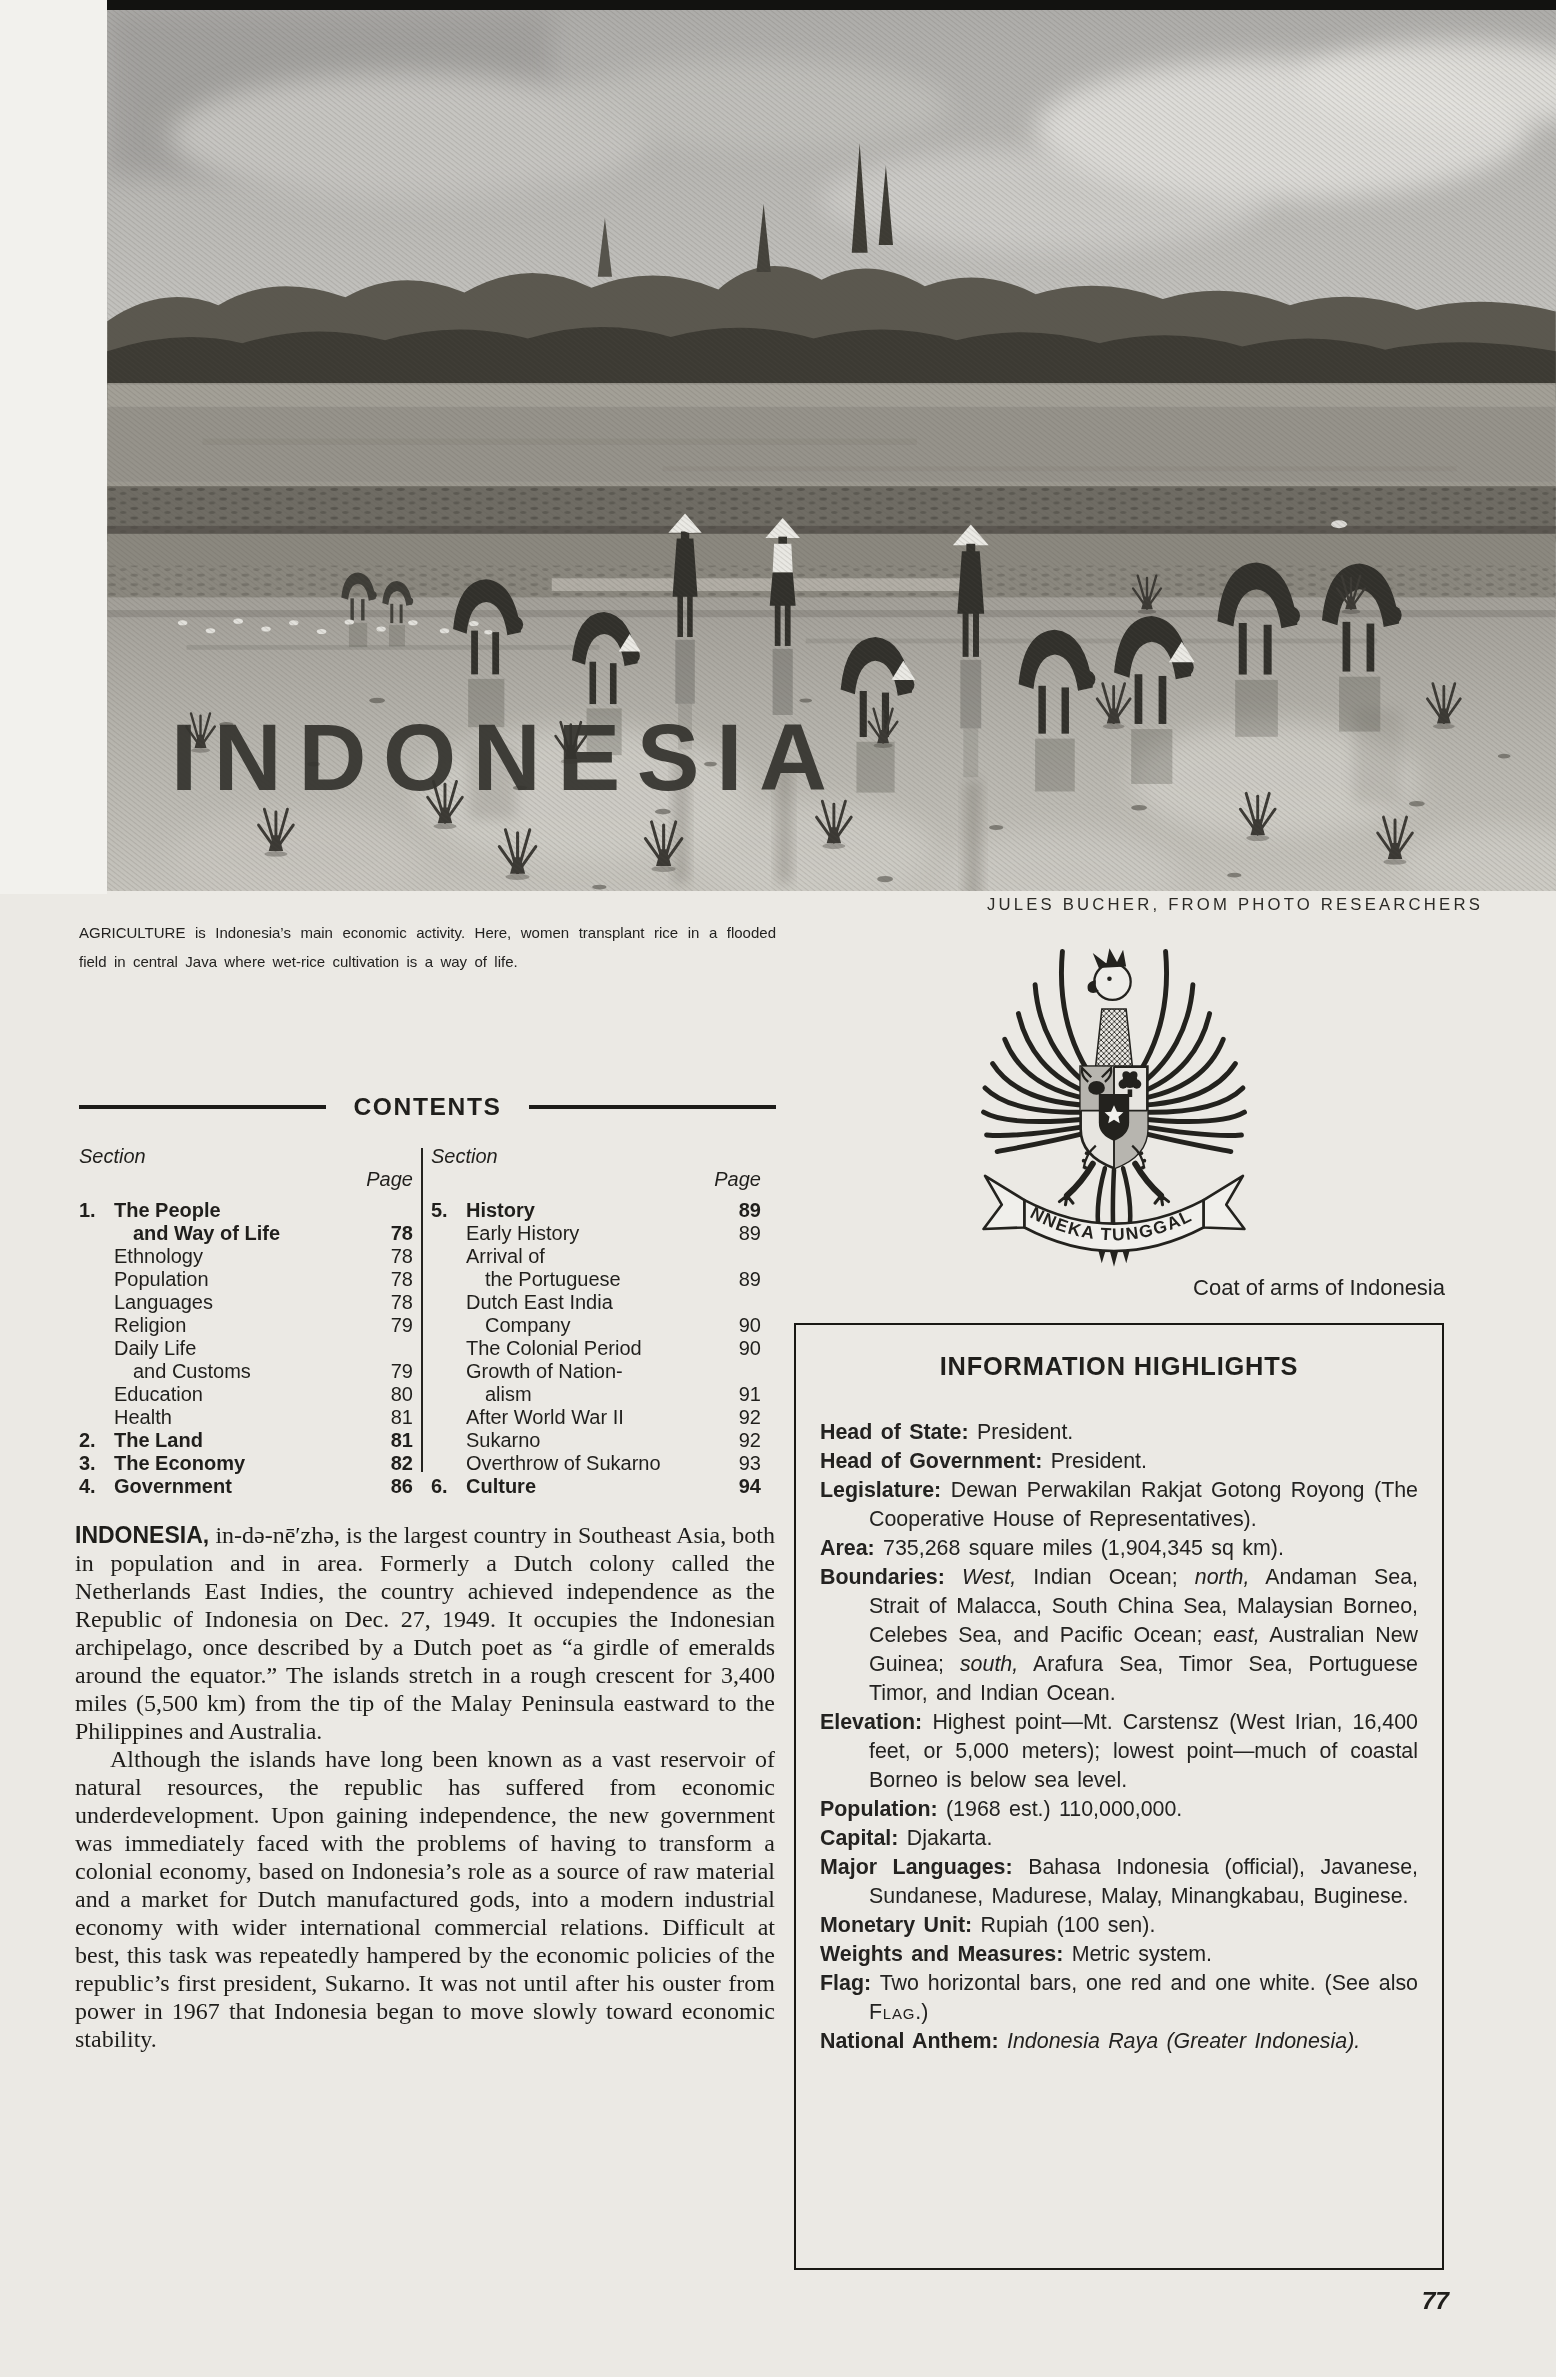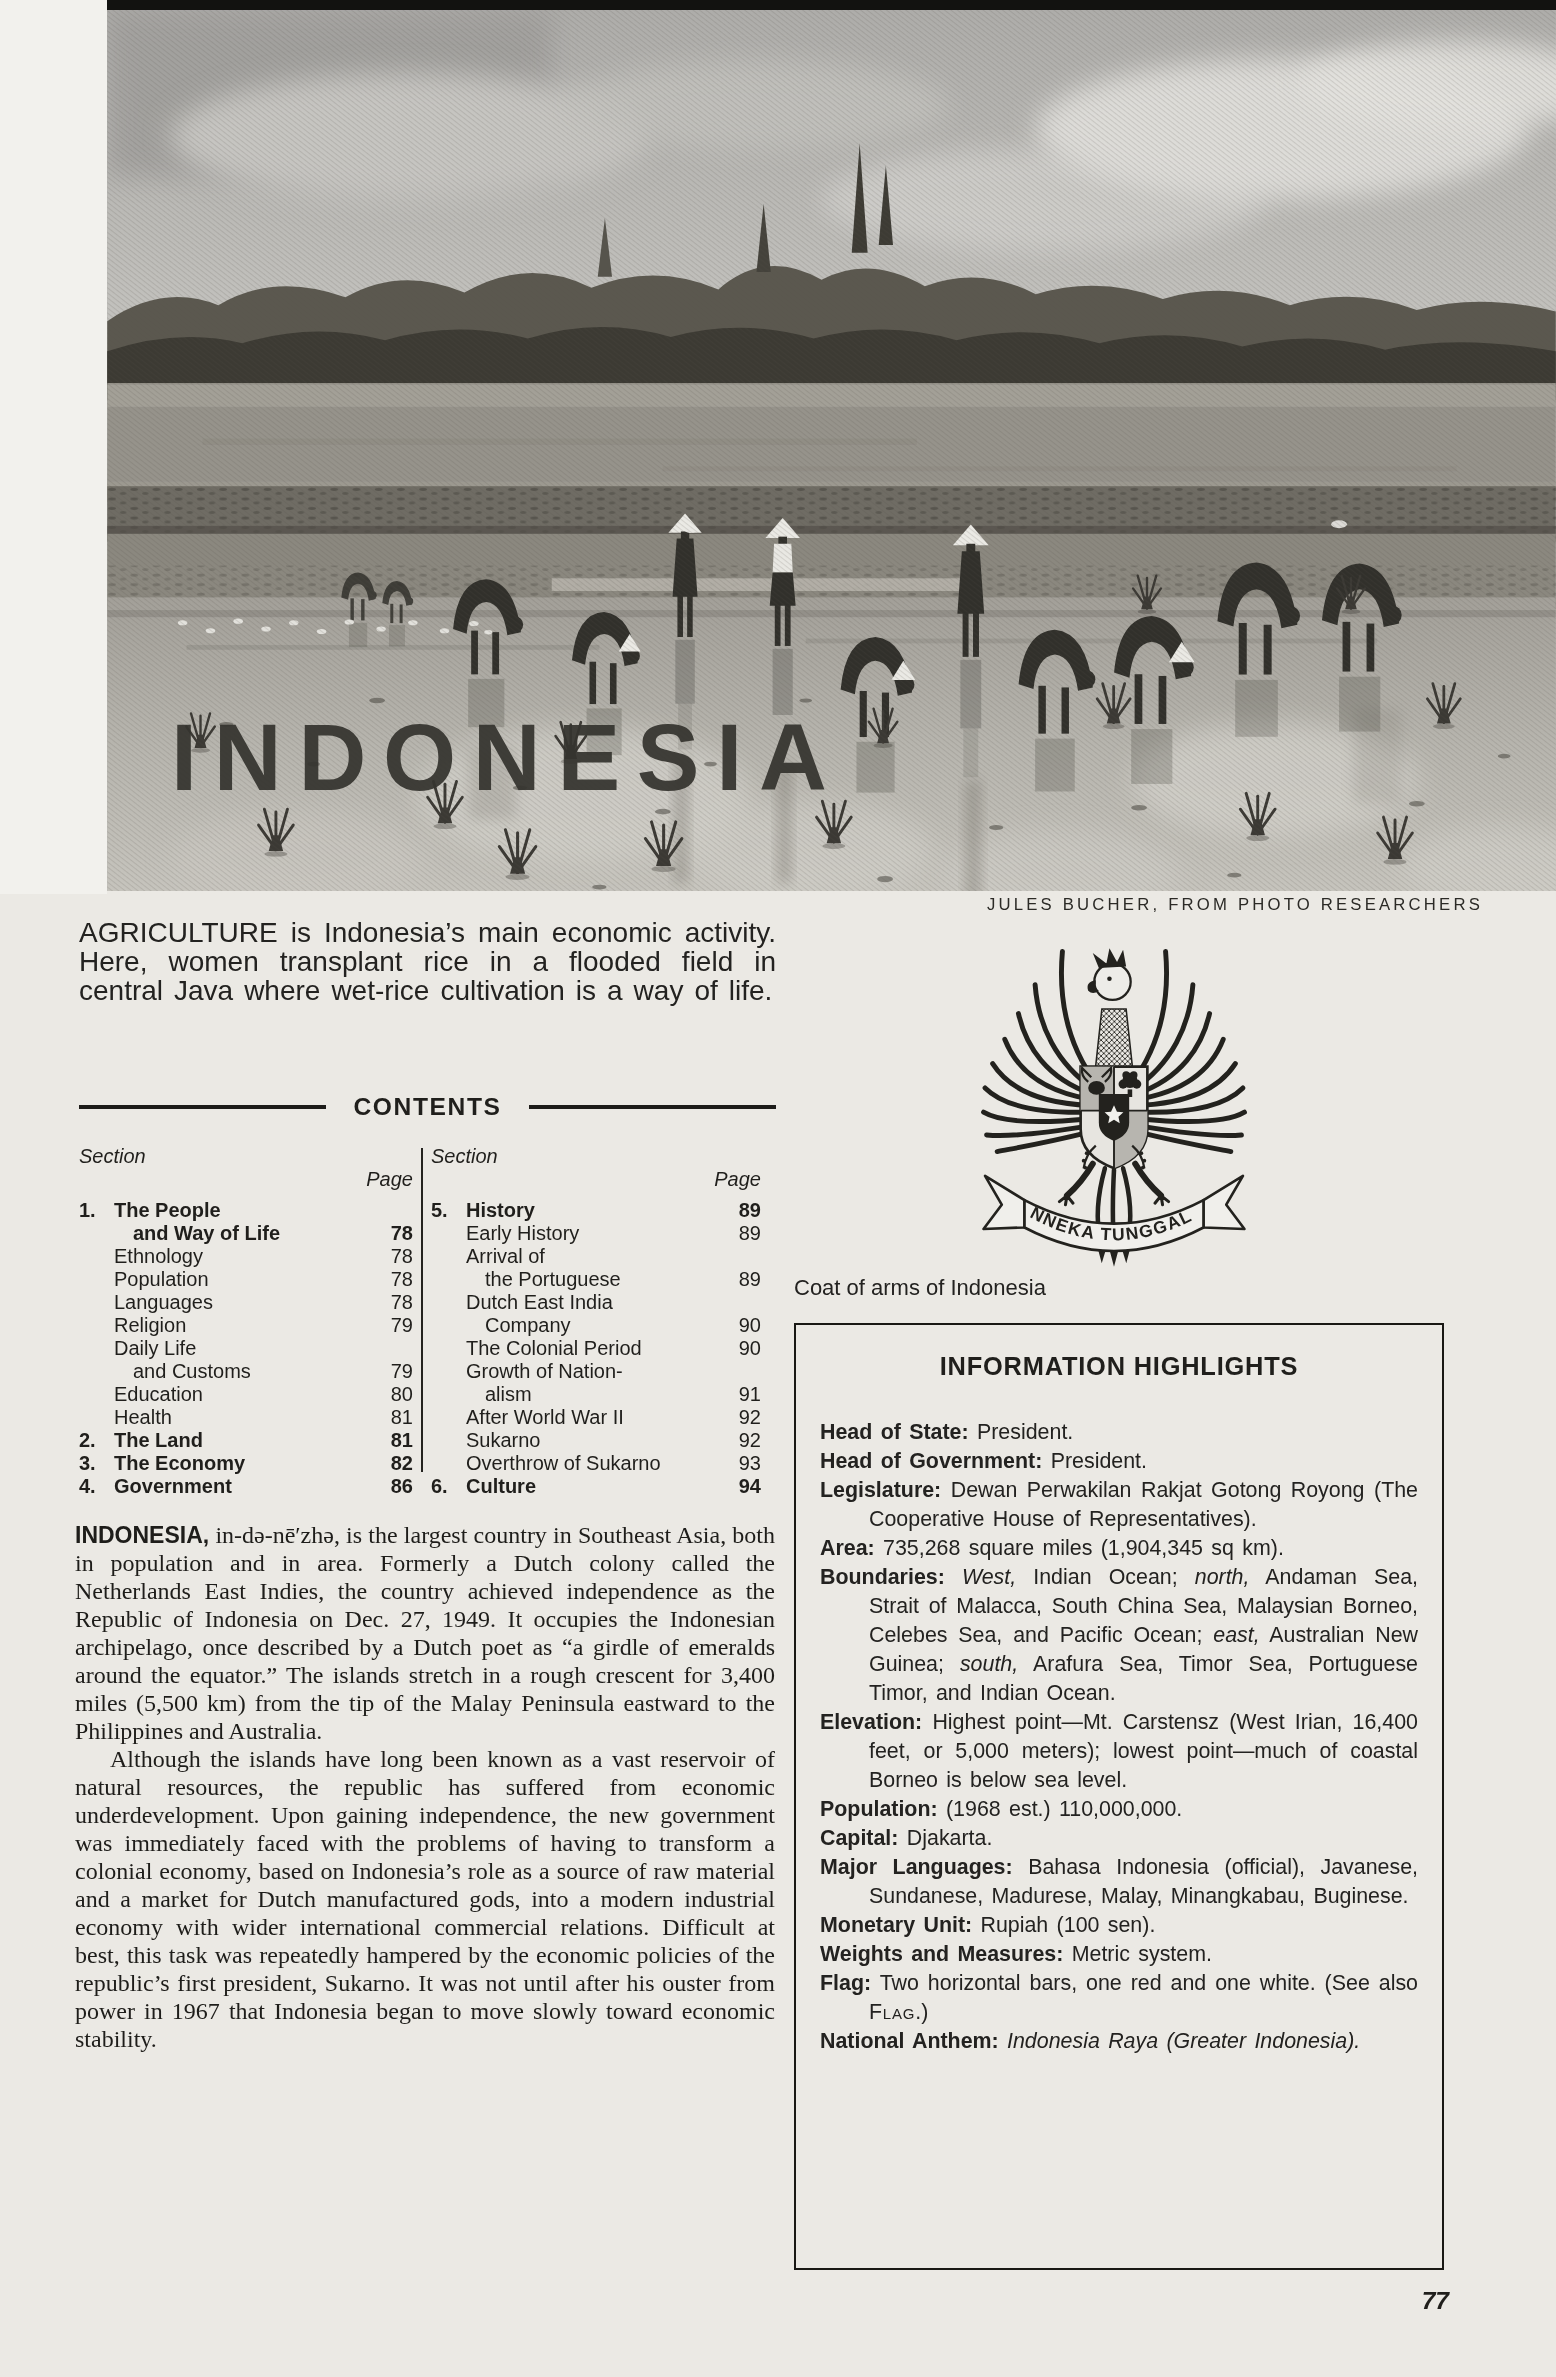--- a/index.html
+++ b/index.html
@@ -7,21 +7,21 @@
         font-family:"Liberation Sans",sans-serif;color:#201f1c;overflow:hidden;}
   .abs{position:absolute;}
   .top-strip{left:41px;top:0;width:1515px;height:10.3px;background:#121210;}
   .margin-strip{left:0;top:0;width:107px;height:894px;background:#f2f1ed;}
   .photo-wrap{left:107px;top:9.5px;width:1449px;height:881px;background:#b7b6b2;}
   .photo-wrap svg{display:block;}
   .photo-title{left:171px;top:711px;font-weight:700;font-size:94px;line-height:1;
                letter-spacing:16.7px;color:#35342f;opacity:.93;}
   .credit{left:794px;top:895px;width:689px;text-align:right;font-size:16.7px;
           letter-spacing:3.2px;color:#2b2a26;}
-  .caption{left:79px;top:918px;width:697px;font-size:28px;line-height:29px;
+  .caption{left:79px;top:918px;width:697px;font-size:15px;line-height:29px;
            text-align:justify;word-spacing:3.2px;font-weight:500;color:#232220;}
   .contents-head{left:79px;top:1093px;width:697px;display:flex;align-items:center;gap:27px;}
   .rule{flex:1;height:3.2px;background:#1d1c19;}
   .contents-title{font-weight:700;font-size:24.6px;letter-spacing:1.6px;}
   .contents{left:79px;top:1145px;width:697px;font-size:20px;}
   .c-col{position:absolute;top:0;}
   .c-col-left{left:0;width:334px;}
   .c-col-right{left:352px;width:330px;}
   .c-divider{position:absolute;left:342px;top:3.2px;width:2px;height:324px;background:#24231f;}
   .c-head{display:flex;font-style:italic;font-size:20px;margin-bottom:8px;flex-direction:column;}
@@ -30,21 +30,21 @@
   .c-row.b{font-weight:700;}
   .c-num{width:35px;flex:none;}
   .c-row.cont .c-label{padding-left:19px;}
   .c-page{margin-left:auto;}
   .article{left:75px;top:1521px;width:700px;font-family:"Liberation Serif",serif;
            font-size:24px;line-height:28px;text-align:justify;color:#1e1d1a;}
   .article p{margin:0;}
   .article .p2{text-indent:35px;}
   .article .lead{font-family:"Liberation Sans",sans-serif;font-weight:700;font-size:23px;}
   .garuda{left:947px;top:918px;width:334px;height:358px;}
-  .coa-caption{left:794px;top:1275px;width:651px;text-align:left;font-size:22px;
+  .coa-caption{left:794px;top:1275px;width:651px;text-align:right;font-size:22px;
                font-weight:500;color:#232220;}
   .infobox{left:794px;top:1323px;width:650px;height:947px;border:2.4px solid #191814;
            box-sizing:border-box;padding:17.5px 24px 0 24px;background:#ebe9e4;}
   .ib-title{text-align:center;font-weight:700;font-size:25.4px;letter-spacing:0.8px;margin:9.5px 0 37px 0;}
   .ib-item{font-size:21.4px;line-height:29px;text-align:justify;word-spacing:2.4px;
            padding-left:49px;text-indent:-49px;color:#232220;}
   .ib-label{font-weight:700;}
   .i{font-style:italic;}
   .sc{font-variant:small-caps;letter-spacing:0.8px;}
   .page-num{left:1318px;top:2287px;width:131px;text-align:right;font-weight:700;

